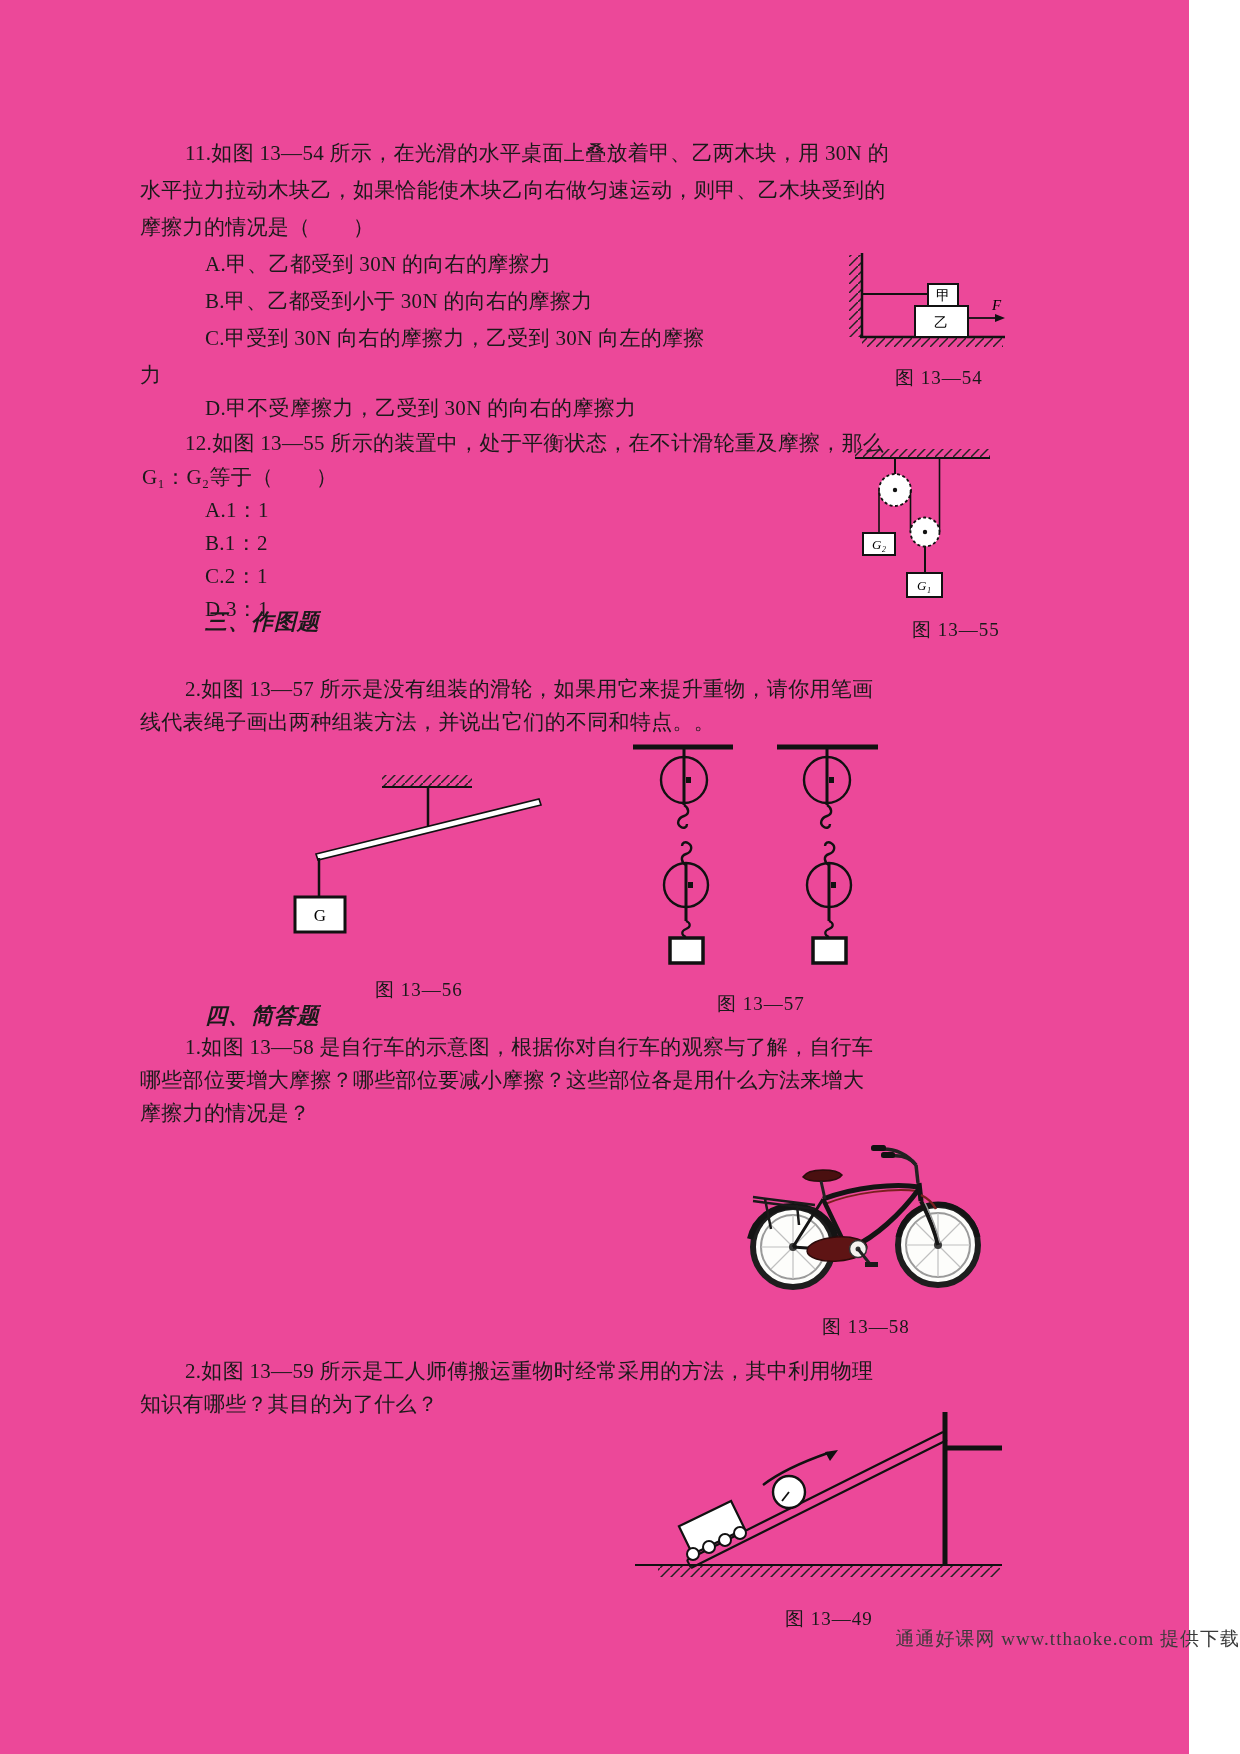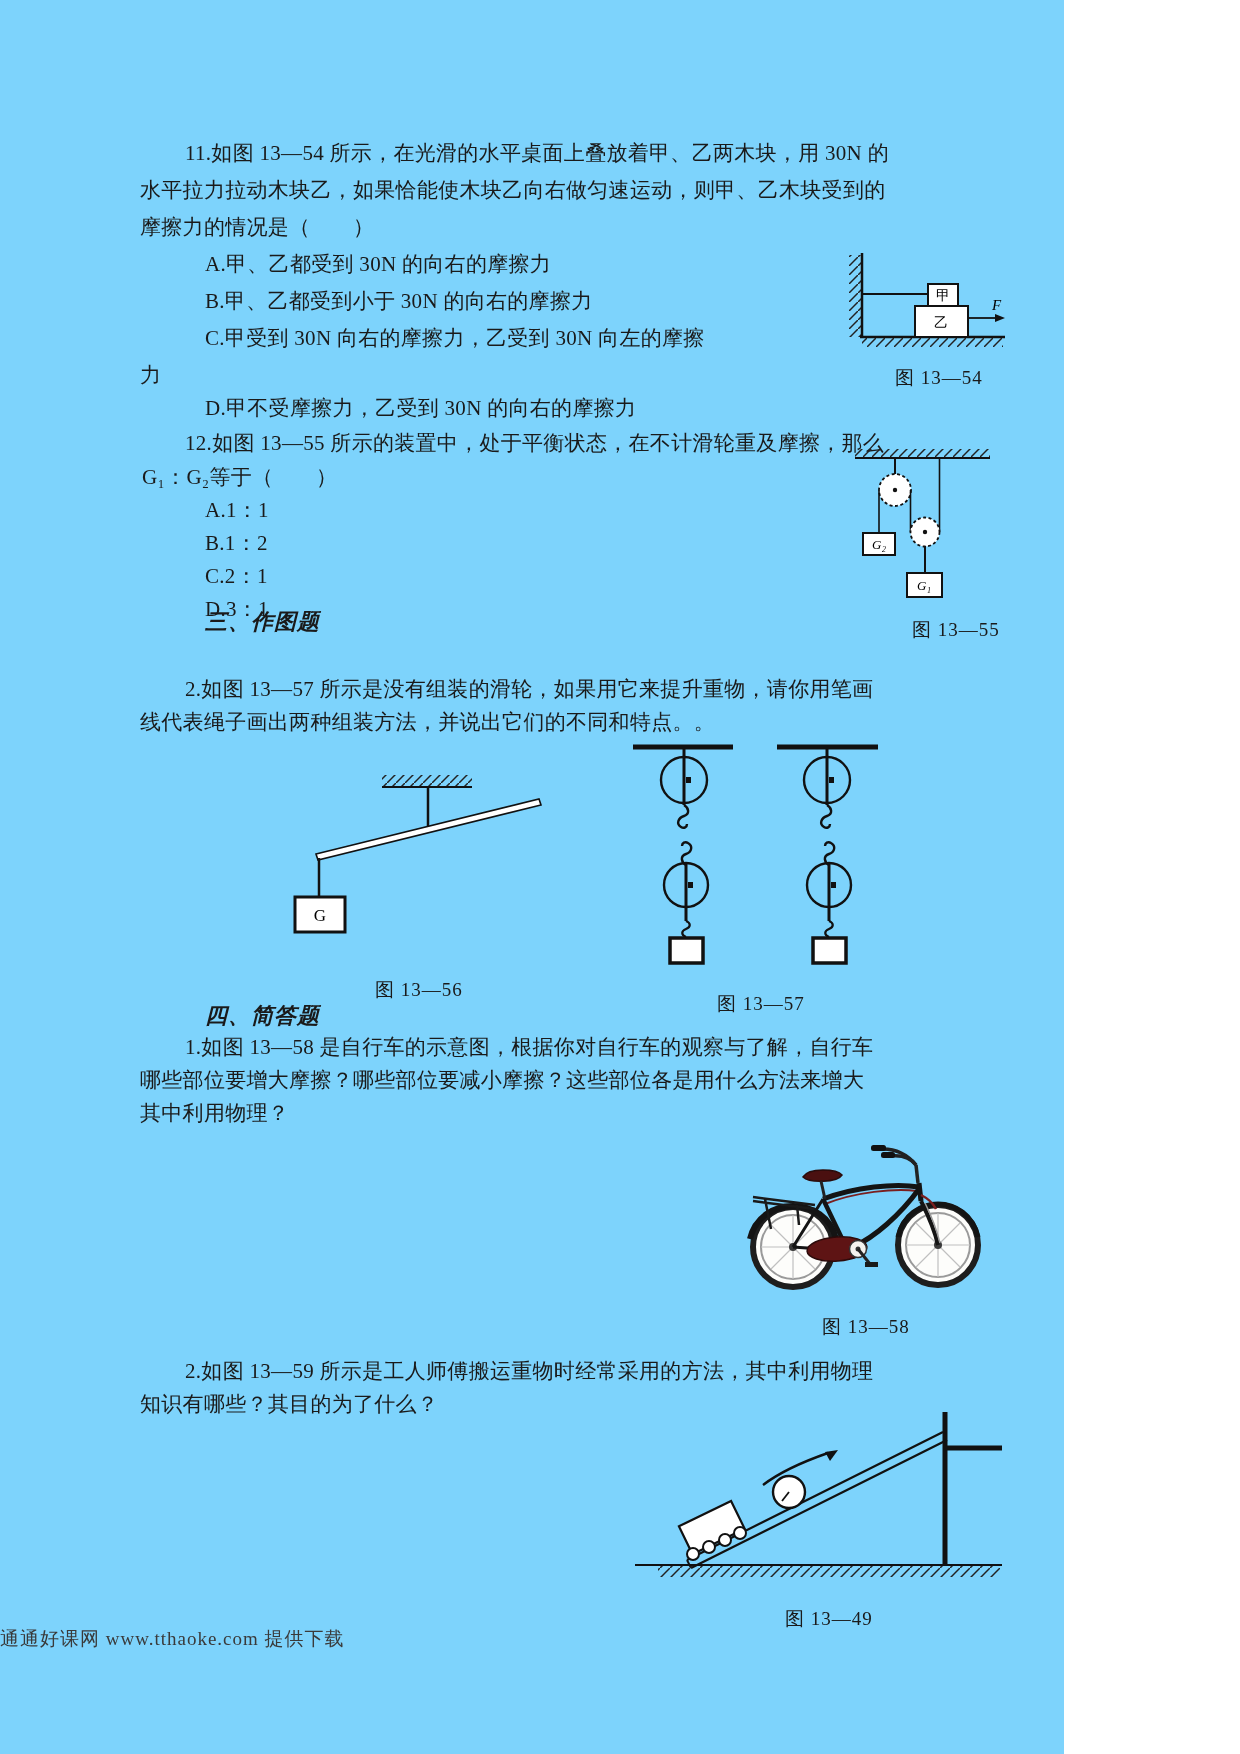--- a/index.html
+++ b/index.html
@@ -1,27 +1,27 @@
 <!DOCTYPE html>
 <html><head>
 <meta charset="utf-8">
 <style>
   html,body{margin:0;padding:0;}
   body{
     width:1240px;height:1754px;background:#ffffff;position:relative;
     font-family:"Liberation Serif","DejaVu Serif",serif;color:#1a1a1a;
   }
-  .page{position:absolute;left:0;top:0;width:1064px;height:1754px;background:#7dd3fc;}
+  .page{position:absolute;left:0;top:0;width:1189px;height:1754px;background:#ec4899;}
   .line{position:absolute;white-space:nowrap;font-size:21px;line-height:26px;letter-spacing:0.3px;}
   .heading{position:absolute;white-space:nowrap;font-size:22px;font-weight:bold;
     font-family:"Liberation Sans","DejaVu Sans",sans-serif;letter-spacing:1px;font-style:italic;}
   .caption{position:absolute;white-space:nowrap;font-size:19px;letter-spacing:1px;margin-top:16px;}
   .gvar{}
   .figsvg{position:absolute;}
-  .footer{position:absolute;left:0;top:1626px;width:1240px;text-align:left;
+  .footer{position:absolute;left:0;top:1626px;width:1240px;text-align:right;
     font-size:19px;color:#3a3a3a;letter-spacing:1px;}
 </style>
 </head>
 <body>
 
 <div class="page">
 
   <div class="line" style="left:185px;top:140px">11.如图 13—54 所示，在光滑的水平桌面上叠放着甲、乙两木块，用 30N 的</div>
   <div class="line" style="left:140px;top:177px">水平拉力拉动木块乙，如果恰能使木块乙向右做匀速运动，则甲、乙木块受到的</div>
   <div class="line" style="left:140px;top:214px">摩擦力的情况是（　　）</div>
@@ -139,21 +139,21 @@
       <rect x="221" y="147" width="5" height="6" fill="#111"></rect>
       <path d="M219,186 C224,188 224,192 219,194 C214,196 214,200 219,202" fill="none" stroke="#111" stroke-width="2.2"></path>
       <rect x="203" y="203" width="33" height="25" fill="#fff" stroke="#111" stroke-width="3.5"></rect>
     </g>
   </svg>
   <div class="caption" style="left:717px;top:975px">图 13—57</div>
 
   <div class="heading" style="left:205px;top:1001px">四、简答题</div>
   <div class="line" style="left:185px;top:1034px">1.如图 13—58 是自行车的示意图，根据你对自行车的观察与了解，自行车</div>
   <div class="line" style="left:140px;top:1067px">哪些部位要增大摩擦？哪些部位要减小摩擦？这些部位各是用什么方法来增大</div>
-  <div class="line" style="left:140px;top:1100px">其中利用物理？</div>
+  <div class="line" style="left:140px;top:1100px">摩擦力的情况是？</div>
 
   <svg class="figsvg" style="left:725px;top:1125px" width="280" height="175" viewBox="0 0 280 175">
 
     <g>
       <circle cx="68" cy="122" r="40" fill="#fdfdfb" stroke="#1e1e1e" stroke-width="6"></circle>
       <circle cx="68" cy="122" r="32" fill="none" stroke="#9a9a9a" stroke-width="2"></circle>
       <path d="M68,90 L68,154 M36,122 L100,122 M46,100 L90,144 M90,100 L46,144" stroke="#c0c0c0" stroke-width="1.2"></path>
       <circle cx="68" cy="122" r="4" fill="#3a3a3a"></circle>
     </g>
 

